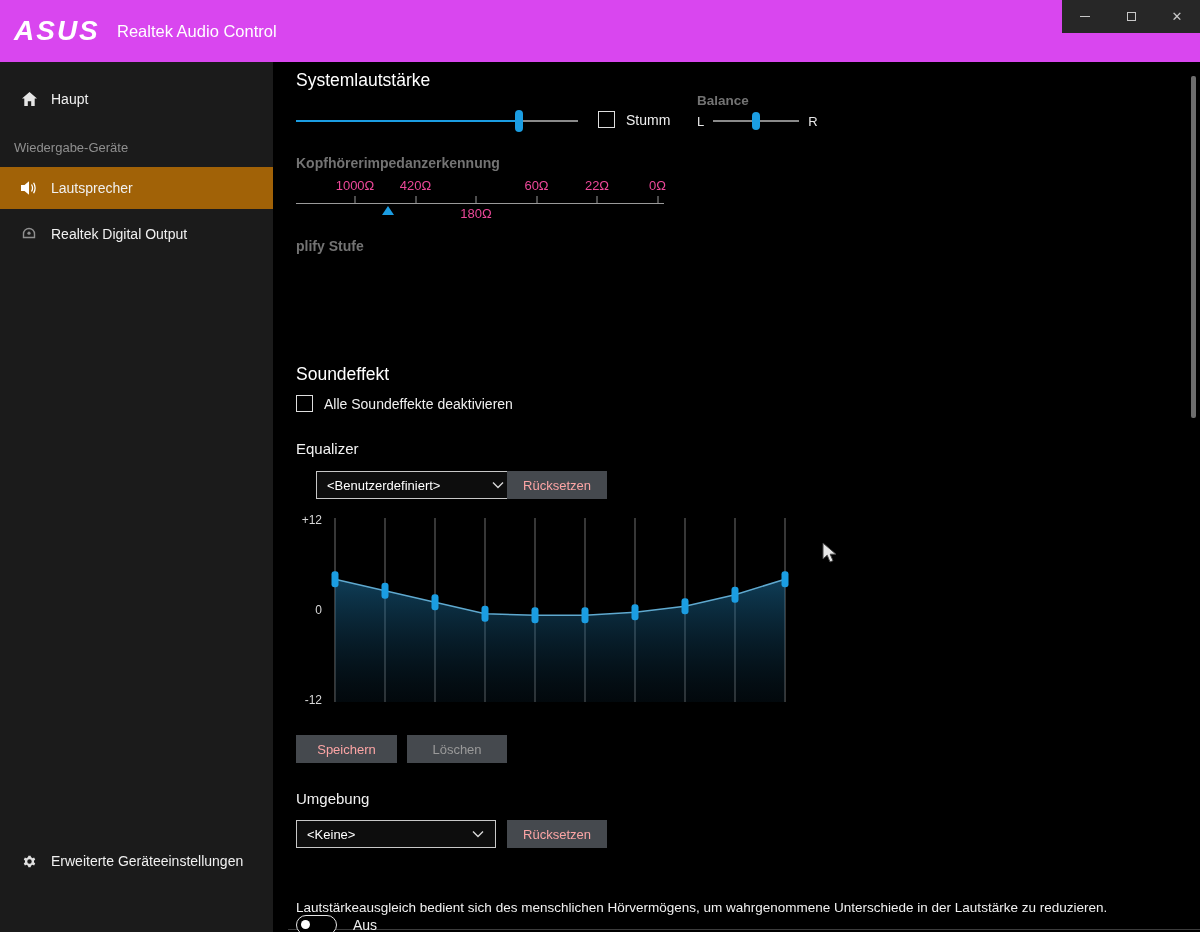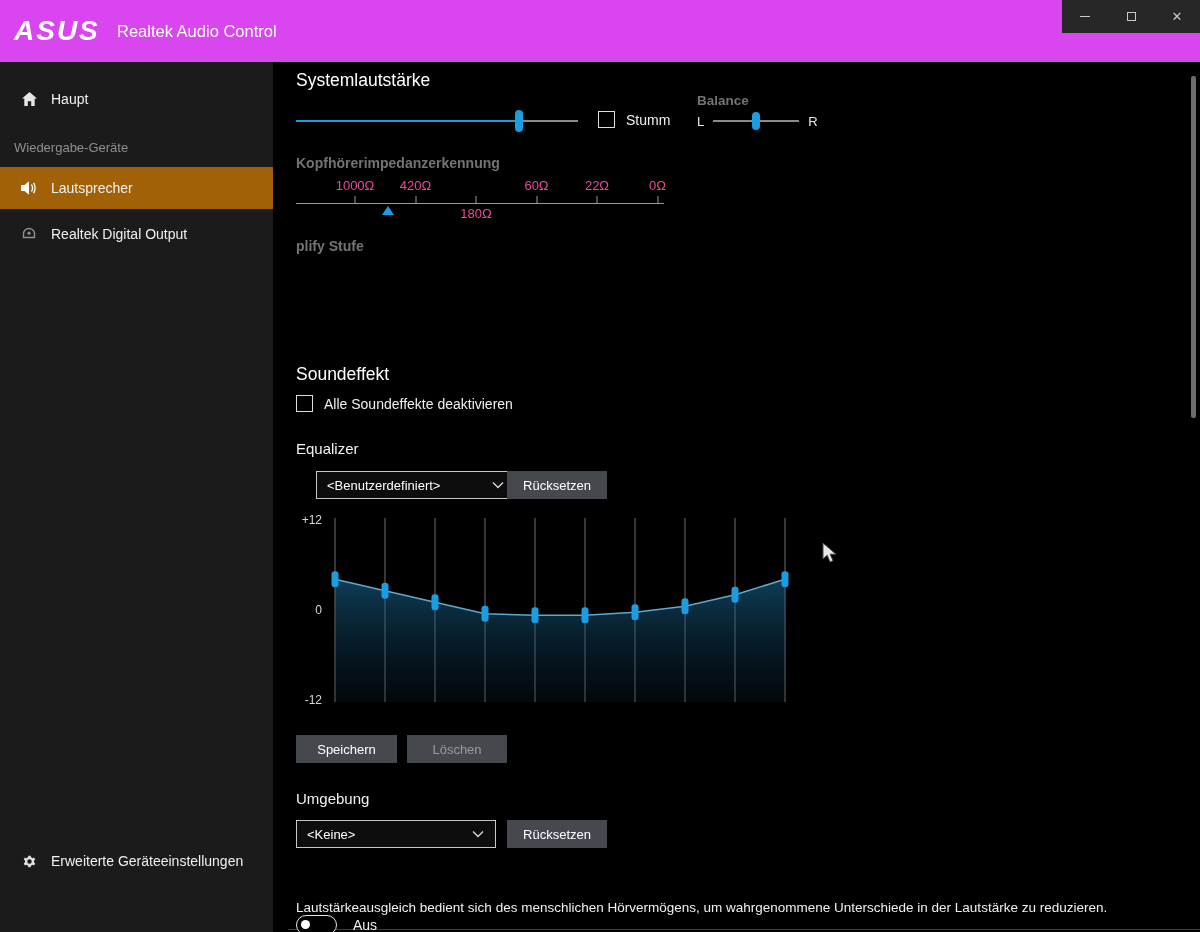--- a/index.html
+++ b/index.html
@@ -46,21 +46,21 @@
   
   .imp-ruler { position:absolute; left:23px; top:116px; width:368px; height:46px; }
   .imp-base { position:absolute; left:0; top:25px; width:368px; height:1px; background:#9a9a9a; }
   .imp-label { position:absolute; top:0; transform:translateX(-50%); font-size:13px; color:#ec4899; white-space:nowrap; }
   .imp-tick { position:absolute; top:18px; width:1px; height:7px; background:#9a9a9a; transform:translateX(-50%); }
   .imp-marker { position:absolute; top:28px; transform:translateX(-50%); width:0; height:0; border-left:6px solid transparent; border-right:6px solid transparent; border-bottom:9px solid #1b9de2; }
 
   
   .dropdown { position:absolute; width:200px; height:28px; background:#0d0d0d; border:1px solid #c8c8c8; display:flex; align-items:center; padding:0 10px; font-size:13px; color:#fff; cursor:pointer; }
   .dropdown .chev { margin-left:auto; display:flex; }
-  .btn { position:absolute; width:100px; height:28px; background:#45494e; color:#ffffff; font-size:13px; display:flex; align-items:center; justify-content:center; cursor:pointer; }
+  .btn { position:absolute; width:100px; height:28px; background:#45494e; color:#fca5a5; font-size:13px; display:flex; align-items:center; justify-content:center; cursor:pointer; }
   .btn.disabled { color:#9a9a9a; }
 
   
   .eq-wrap { position:absolute; left:23px; top:450px; width:560px; height:222px; }
   .eq-ylabel { position:absolute; left:0; width:26px; text-align:right; font-size:12px; color:#d8d8d8; transform:translateY(-50%); }
   .eq-svg { position:absolute; left:0; top:0; }
   .eq-band-line { stroke:#6e6e6e; stroke-width:1; cursor:pointer; }
   .eq-curve-line { fill:none; stroke:#5fa9cf; stroke-width:1.5; }
   .eq-handle { fill:#1b9de2; cursor:pointer; }
   .eq-freq-labels { position:absolute; left:0; top:197px; width:540px; height:18px; }

